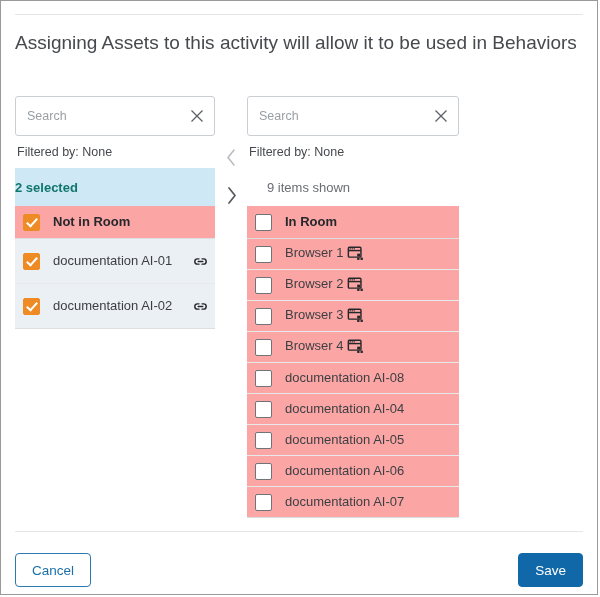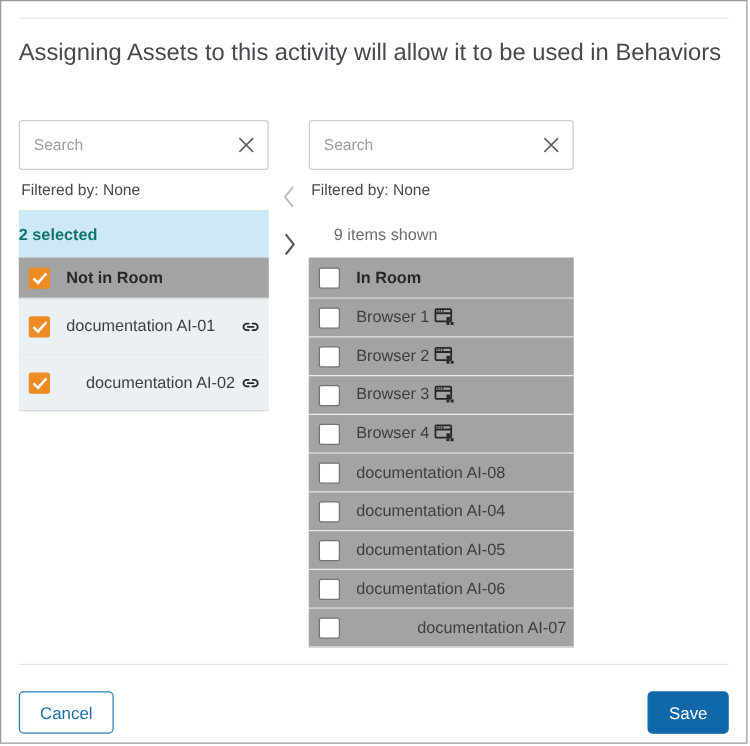--- a/index.html
+++ b/index.html
@@ -140,29 +140,29 @@
 
   .list { display: flex; flex-direction: column; }
 
   .row {
     display: flex;
     align-items: center;
     min-height: 31px;
     padding: 4px 6px 4px 8px;
     border-bottom: 1px solid #e7e9eb;
     box-sizing: border-box;
-    background: #a3a3a3;
+    background: #fca5a5;
   }
   .row.header-row {
     border-bottom: 1px solid #dcdfe2;
     min-height: 33px;
   }
   .row.sel { background: #ebf0f5; }
   .row.tall { min-height: 45px; align-items: center; }
-  .row.last { border-bottom: 1px solid #dcdfe2; text-align: right; }
+  .row.last { border-bottom: 1px solid #dcdfe2; }
 
   .cb {
     width: 17px;
     height: 17px;
     flex: 0 0 17px;
     border: 1px solid #6f7478;
     border-radius: 2px;
     background: #fff;
     box-sizing: border-box;
     margin-right: 13px;

